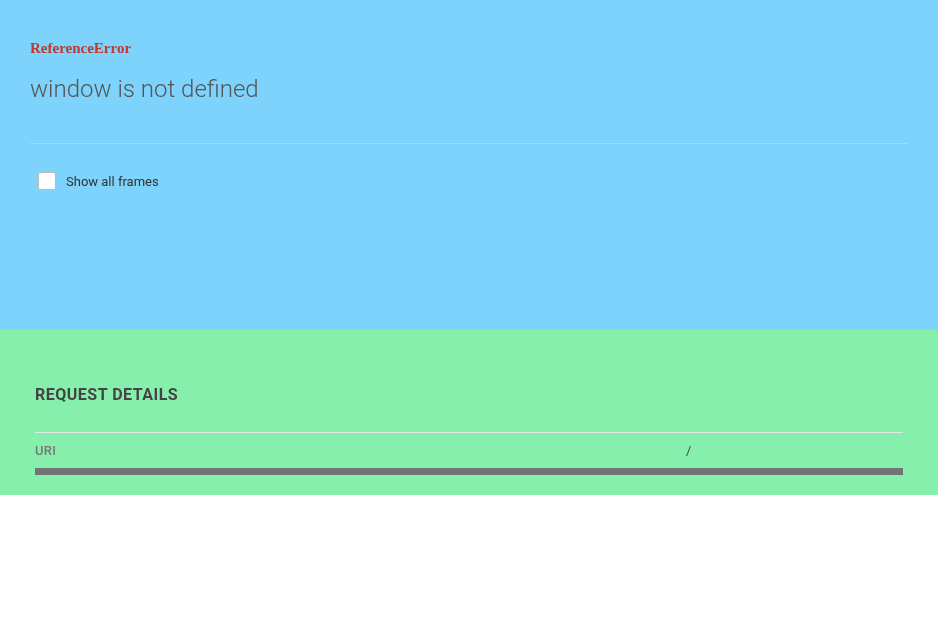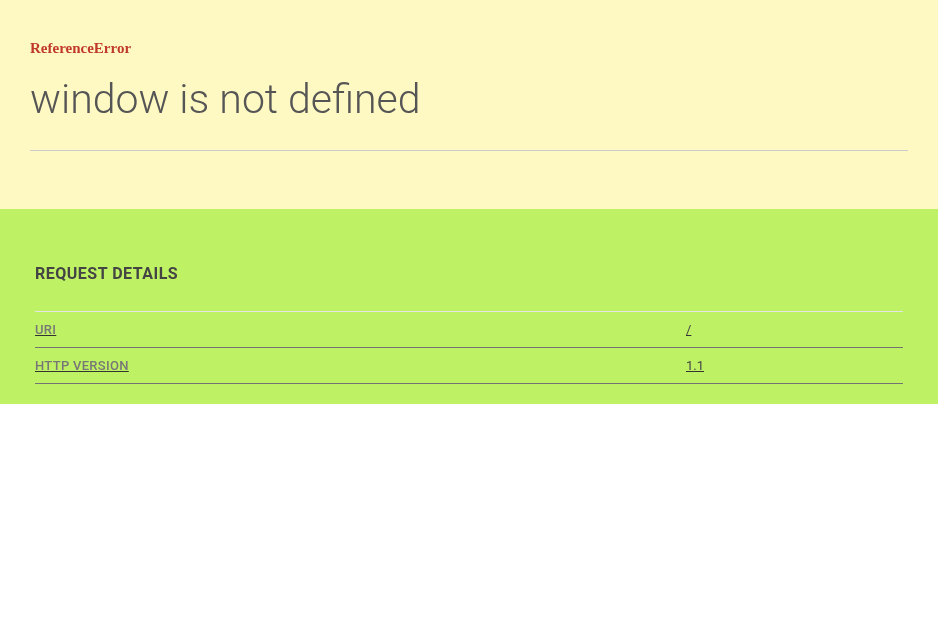--- a/index.html
+++ b/index.html
@@ -6,35 +6,35 @@
       margin: 0;
       padding: 0;
       box-sizing: border-box;
     }
     body {
       font-family: -apple-system, BlinkMacSystemFont, "Segoe UI", Roboto, "Helvetica Neue", Arial, sans-serif;
       background: #ffffff;
       color: #333;
     }
     .top-section {
-      background: #fef9c3;
+      background: #7dd3fc;
       padding: 40px 30px 30px 30px;
     }
     .error-type {
       color: #c0392b;
       font-weight: bold;
       font-size: 15px;
       font-family: Georgia, "Times New Roman", serif;
       margin-bottom: 18px;
     }
     .error-message {
       color: #555;
-      font-size: 41px;
+      font-size: 24px;
       font-weight: 300;
-      margin-bottom: 27px;
+      margin-bottom: 40px;
     }
     .divider {
       border: none;
       border-top: 1px solid #ccc;
       margin-bottom: 28px;
     }
     .checkbox-row {
       display: flex;
       align-items: center;
       gap: 10px;
@@ -48,36 +48,35 @@
       background: #fdfdfd;
       border-radius: 2px;
       cursor: pointer;
     }
     .checkbox-label {
       font-size: 13px;
       color: #333;
     }
     .details-section {
       padding: 55px 35px 20px 35px;
-      background: #bef264;
+      background: #86efac;
     }
     .details-heading {
       font-size: 16px;
       font-weight: bold;
       color: #444;
       letter-spacing: 0.5px;
       margin-bottom: 28px;
     }
     .details-table {
       width: 100%;
       border-collapse: collapse;
     }
     .details-table tr {
-      border-bottom: 1px solid #737373;
-      text-decoration: underline;
+      border-bottom: 7px solid #737373;
     }
     .details-table tr:first-child {
       border-top: 1px solid #e5e5e5;
     }
     .details-table td {
       padding: 10px 0;
       font-size: 13px;
       vertical-align: middle;
     }
     .details-key {
@@ -92,29 +91,29 @@
       width: 25%;
     }
   </style>
 </head>
 <body>
 
 <div class="top-section">
   <div class="error-type">ReferenceError</div>
   <div class="error-message">window is not defined</div>
   <hr class="divider">
+  <div class="checkbox-row">
+    <div class="checkbox"></div>
+    <span class="checkbox-label">Show all frames</span>
+  </div>
 </div>
 
 <div class="details-section">
   <div class="details-heading">REQUEST DETAILS</div>
   <table class="details-table">
     <tbody>
         <tr>
       <td class="details-key">URI</td>
       <td class="details-value">/</td>
     </tr>
-    <tr>
-      <td class="details-key">HTTP VERSION</td>
-      <td class="details-value">1.1</td>
-    </tr>
   </tbody>
     </table>
 </div>
 
 </body></html>

